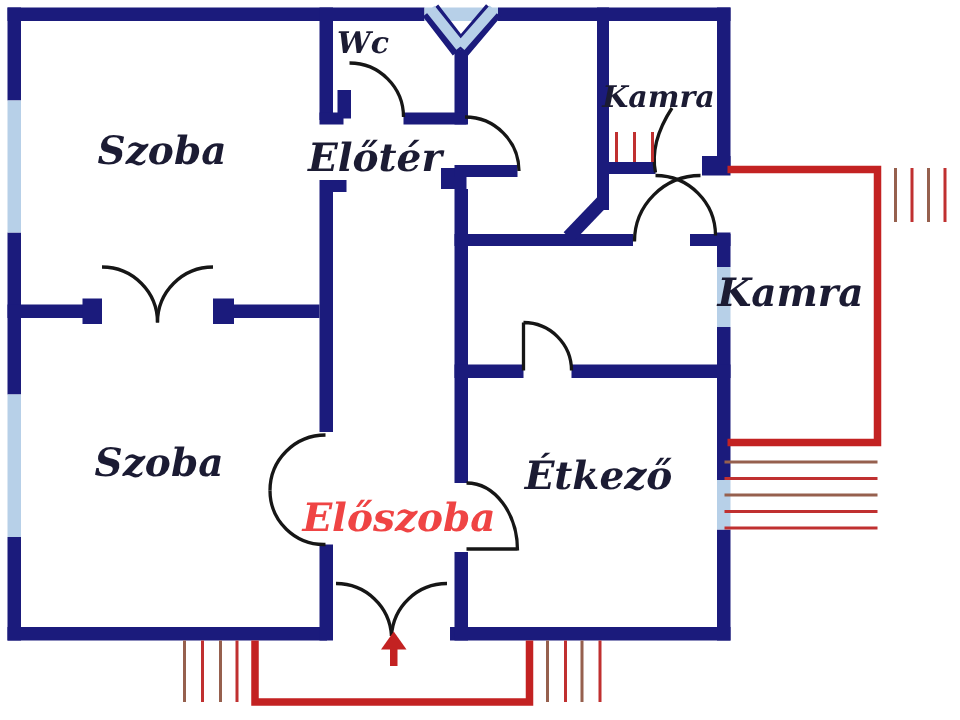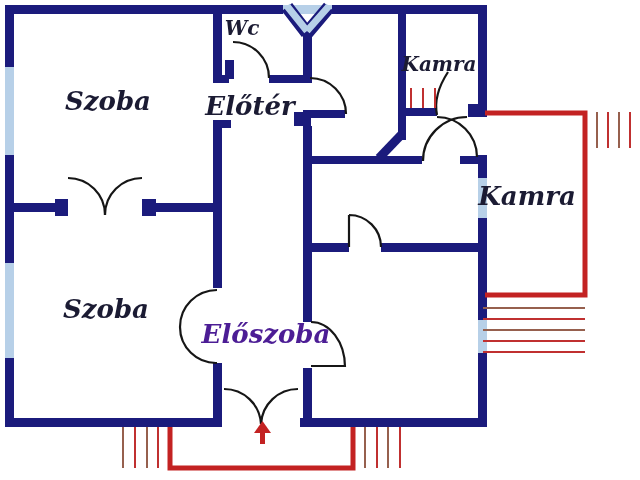--- a/index.html
+++ b/index.html
@@ -145,15 +145,16 @@
 
   <div class="room-label small" style="left:439px;top:64px">Kamra</div>
 
   <div class="room-label" style="left:250px;top:106px">Előtér</div>
 
 
   <div class="room-label" style="left:527px;top:196px">Kamra</div>
 
   <div class="room-label" style="left:106px;top:309px">Szoba</div>
 
-  <div class="room-label" style="left:266px;top:334px;color:#4c1d95">Előszoba</div>
+  <div class="room-label" style="left:266px;top:346px;color:#ef4444">Előszoba</div>
 
+  <div class="room-label" style="left:399px;top:318px">Étkező</div>
 </div>
 
 </body></html>

